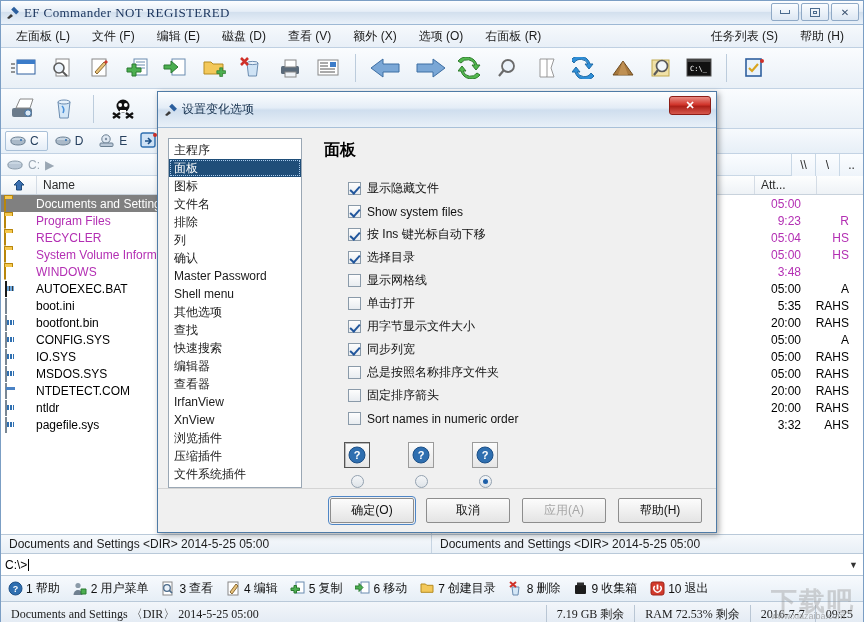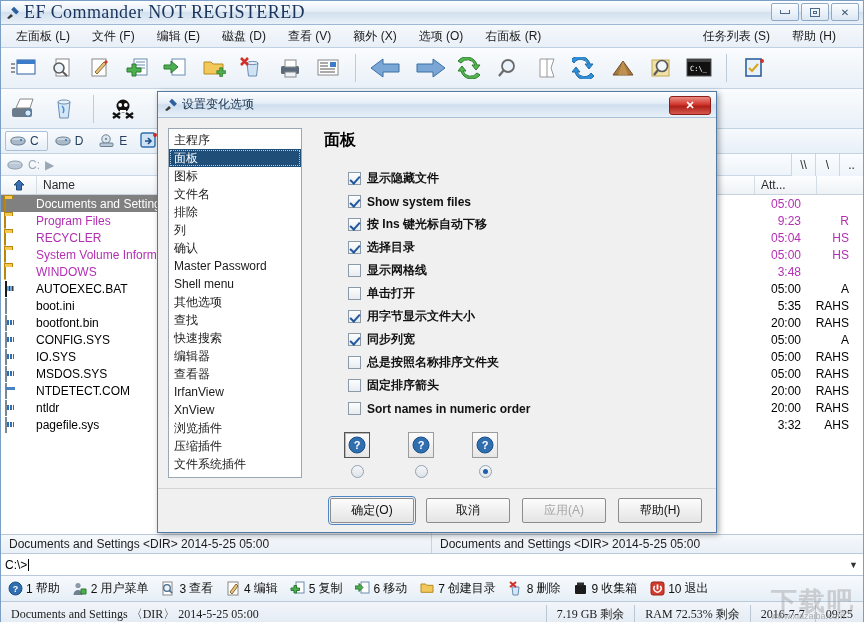--- a/index.html
+++ b/index.html
@@ -22,21 +22,21 @@
   .titlebar {
     height: 24px;
     background: linear-gradient(180deg,#fdfeff 0%,#e6eef7 45%,#d3e0ee 50%,#e9f1f9 100%);
     border-bottom: 1px solid #9db8d4;
     display: flex; align-items: center;
     padding-left: 5px;
     position: relative;
   }
   .title-text {
     font-family: "Liberation Serif", serif;
-    font-size: 18px; color: #19335c;
+    font-size: 13px; color: #19335c;
     letter-spacing: .4px;
     margin-left: 4px;
   }
   .win-btns { position: absolute; right: 4px; top: 2px; display: flex; gap: 2px; }
   .win-btn {
     width: 28px; height: 18px;
     background: linear-gradient(180deg,#fbfdff,#dce7f3);
     border: 1px solid #8fa9c6; border-radius: 2px;
     display: flex; align-items: center; justify-content: center;
     font-size: 10px; color: #39506e;
@@ -51,21 +51,21 @@
     background: linear-gradient(180deg,#f6f9fc,#e8eff7);
     border-bottom: 1px solid #bfd0e2;
     padding: 0 4px;
     position: relative;
   }
   .menu-item {
     padding: 3px 11px; font-size: 12px; color: #1a1a1a;
     font-family: "Liberation Sans", sans-serif;
     white-space: nowrap;
   }
-  .menu-right { position: absolute; right: 16px; display: flex; }
+  .menu-right { position: absolute; right: 8px; display: flex; }
 
   
   .toolbar {
     height: 41px; display: flex; align-items: center;
     background: linear-gradient(180deg,#fafcfe,#e9f0f7);
     border-bottom: 1px solid #c3d3e4;
     padding-left: 6px; gap: 4px;
   }
   .tb-btn {
     width: 34px; height: 32px;
@@ -195,21 +195,21 @@
 
   
   .dlg {
     position: absolute; left: 156px; top: 90px;
     width: 560px; height: 442px;
     background: #f0f0f0;
     border: 1px solid #4f7ba6;
     box-shadow: 2px 2px 6px rgba(0,0,0,.35);
   }
   .dlg-tb {
-    height: 26px;
+    height: 36px;
     background: linear-gradient(180deg,#fdfeff 0%,#e4edf7 45%,#cfdeee 52%,#e8f0f8 100%);
     border-bottom: 1px solid #a8c0d8;
     display: flex; align-items: center; padding-left: 6px;
     position: relative;
   }
   .dlg-title { font-size: 12px; color: #17324f; margin-left: 4px; }
   .dlg-close {
     position: absolute; right: 5px; top: 4px;
     width: 42px; height: 19px; border-radius: 3px;
     background: linear-gradient(180deg,#e98d84 0%,#d1352b 45%,#ad2018 55%,#d6584d 100%);
@@ -221,21 +221,21 @@
   .cat-list {
     width: 134px; background: #fff; border: 1px solid #9aa7b4;
     font-size: 12px; padding: 2px 0; overflow: hidden;
   }
   .cat-item { padding: 1px 5px; color: #1a1a1a; line-height: 16px; }
   .cat-item.sel {
     background: #1f4e79; color: #fff; outline: 1px dotted #aaccee; outline-offset: -2px;
   }
   .opt-area { flex: 1; padding-left: 20px; }
   .opt-title { font-size: 16px; font-weight: bold; color: #000; margin: 2px 0 16px 2px; }
-  .opt-row { display: flex; align-items: center; height: 23px; padding-left: 26px; font-size: 12px; color: #111; font-weight: bold; }
+  .opt-row { display: flex; align-items: center; height: 23px; padding-left: 26px; font-size: 12px; color: #111; }
   .cbx {
     width: 13px; height: 13px; flex: 0 0 13px;
     border: 1px solid #8a9aa9; background: linear-gradient(180deg,#fdfdfd,#e8ecf0);
     margin-right: 6px; position: relative;
   }
   .cbx.on:after {
     content: ""; position: absolute; left: 3px; top: 1px;
     width: 4px; height: 8px; border: solid #21569c;
     border-width: 0 2px 2px 0; transform: rotate(42deg);
   }

